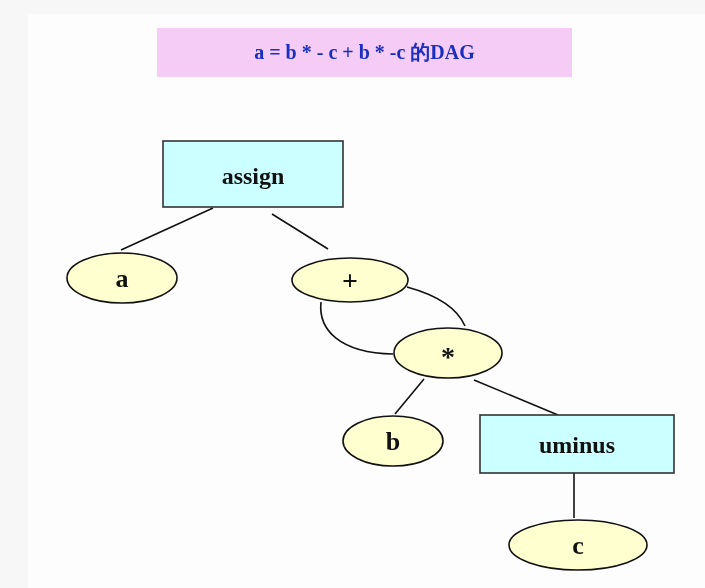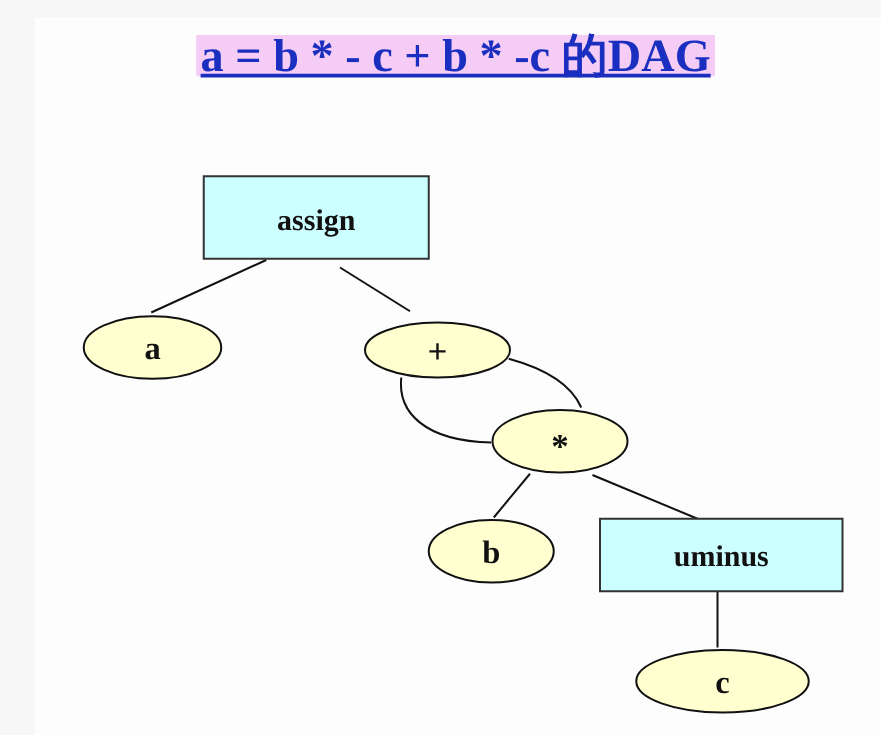--- a/index.html
+++ b/index.html
@@ -7,27 +7,26 @@
     width: 705px; height: 588px; overflow: hidden;
     background: #f7f7f7;
     font-family: "Liberation Serif", serif;
     position: relative;
   }
   .slide {
     position: absolute; left: 28px; top: 14px; width: 677px; height: 574px;
     background: #fdfdfd;
   }
   .title-box {
-    position: absolute; left: 157px; top: 28px; width: 415px; height: 33px;
+    position: absolute; left: 157px; top: 28px; width: 415px; height: 49px;
     background: #f5ccf5;
     display: flex; align-items: center; justify-content: center;
-    color: #1a2ebf; font-weight: bold; font-size: 37px;
+    color: #1a2ebf; font-weight: bold; font-size: 20px;
     font-family: "Liberation Serif", serif;
     white-space: pre;
-    text-decoration: underline;
   }
   svg.diagram { position: absolute; left: 0; top: 0; }
   svg text {
     font-family: "Liberation Serif", serif;
     font-weight: bold; fill: #111;
   }
 </style>
 </head>
 <body>
 

